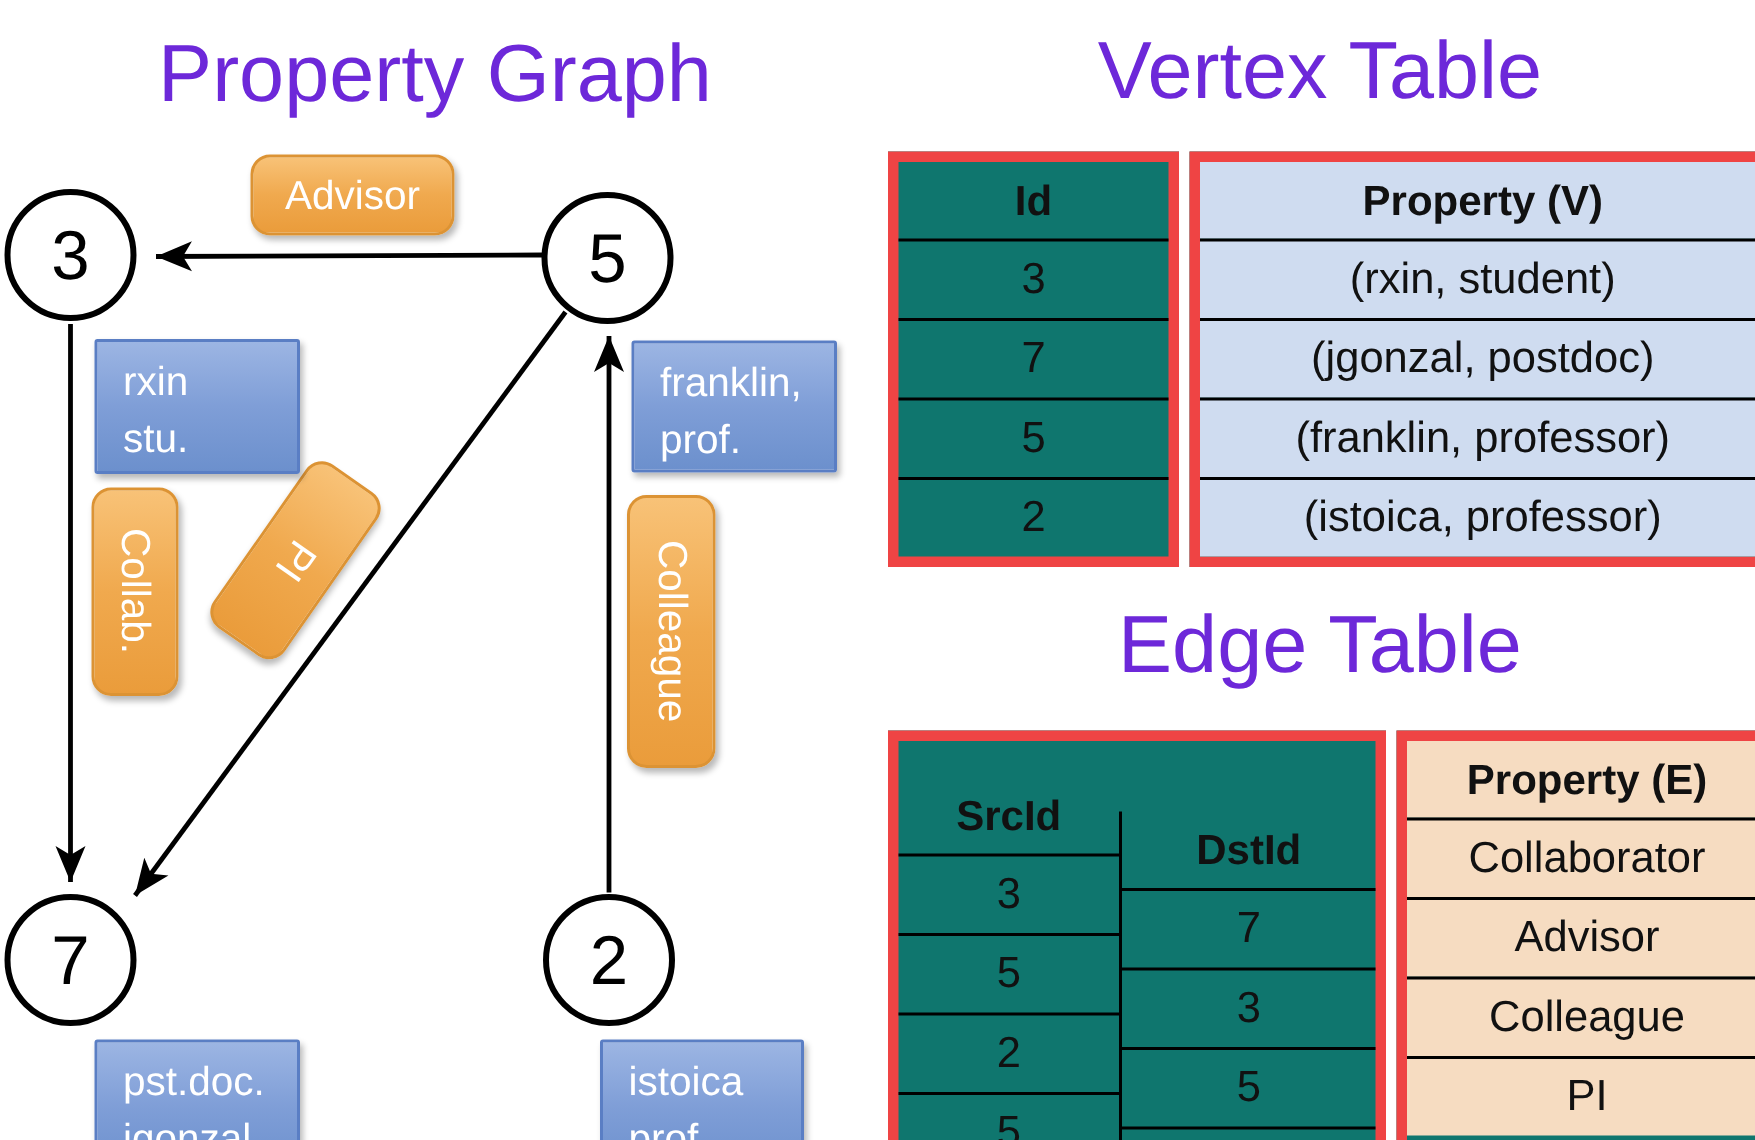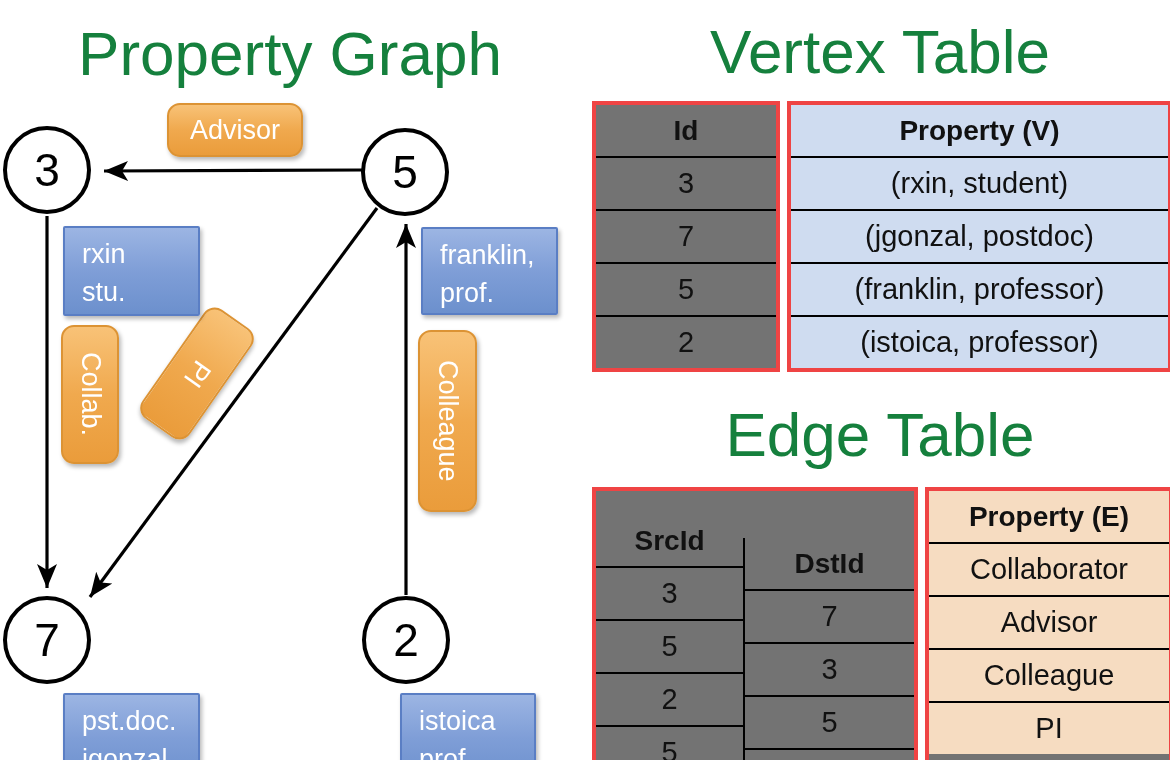--- a/index.html
+++ b/index.html
@@ -1,22 +1,22 @@
 <!DOCTYPE html>
 <html><head>
 <meta charset="utf-8">
 <style>
   html,body{margin:0;padding:0;background:#fff;}
   .stage{
     position:relative;width:1170px;height:760px;background:#ffffff;overflow:hidden;
     font-family:"Liberation Sans", sans-serif;color:#111;
   }
   .big-title{
-    position:absolute;text-align:center;font-size:62px;font-weight:300;
-    color:#15803d;letter-spacing:0px;white-space:nowrap;
+    position:absolute;text-align:center;font-size:54px;font-weight:300;
+    color:#6d28d9;letter-spacing:0px;white-space:nowrap;
   }
   
   .edges-svg{position:absolute;left:0;top:0;z-index:1;}
   .node{
     position:absolute;width:88px;height:88px;border:4px solid #000;border-radius:50%;
     background:#fff;display:flex;align-items:center;justify-content:center;
     font-size:46px;font-weight:300;color:#000;z-index:2;box-sizing:border-box;
   }
   .pill{
     position:absolute;display:flex;align-items:center;justify-content:center;
@@ -31,21 +31,21 @@
     position:absolute;box-sizing:border-box;border-radius:2px;z-index:4;
     background:linear-gradient(180deg,#9cb5e3 0%,#7f9ed7 50%,#6c90cd 100%);
     border:2px solid #5a7ec4;color:#fff;font-size:27px;font-weight:300;
     padding:7px 6px 0 17px;line-height:38px;
     box-shadow:2px 3px 4px rgba(0,0,0,0.28);
     margin-top:41px;
   }
   .vbox span{display:block;white-space:nowrap;}
   
   .tblwrap{position:absolute;display:flex;gap:7px;z-index:2;}
-  .subtable{border:4px solid #ef4444;box-sizing:content-box;background:#737373;}
+  .subtable{border:7px solid #ef4444;box-sizing:content-box;background:#0f766e;}
   .cell{
     height:51px;line-height:51px;text-align:center;font-size:29px;font-weight:300;
     border-top:2px solid #000;white-space:nowrap;overflow:hidden;
   }
   .cell:first-child{border-top:none;}
   .cell.header{font-weight:bold;font-size:28px;}
   .bluecol .cell{background:#cfdcf0;}
   .orangecol .cell{background:#f6dcc1;}
   .twocol{display:flex;align-items:center;}
   .twocol .col + .col{border-left:2px solid #000;}

